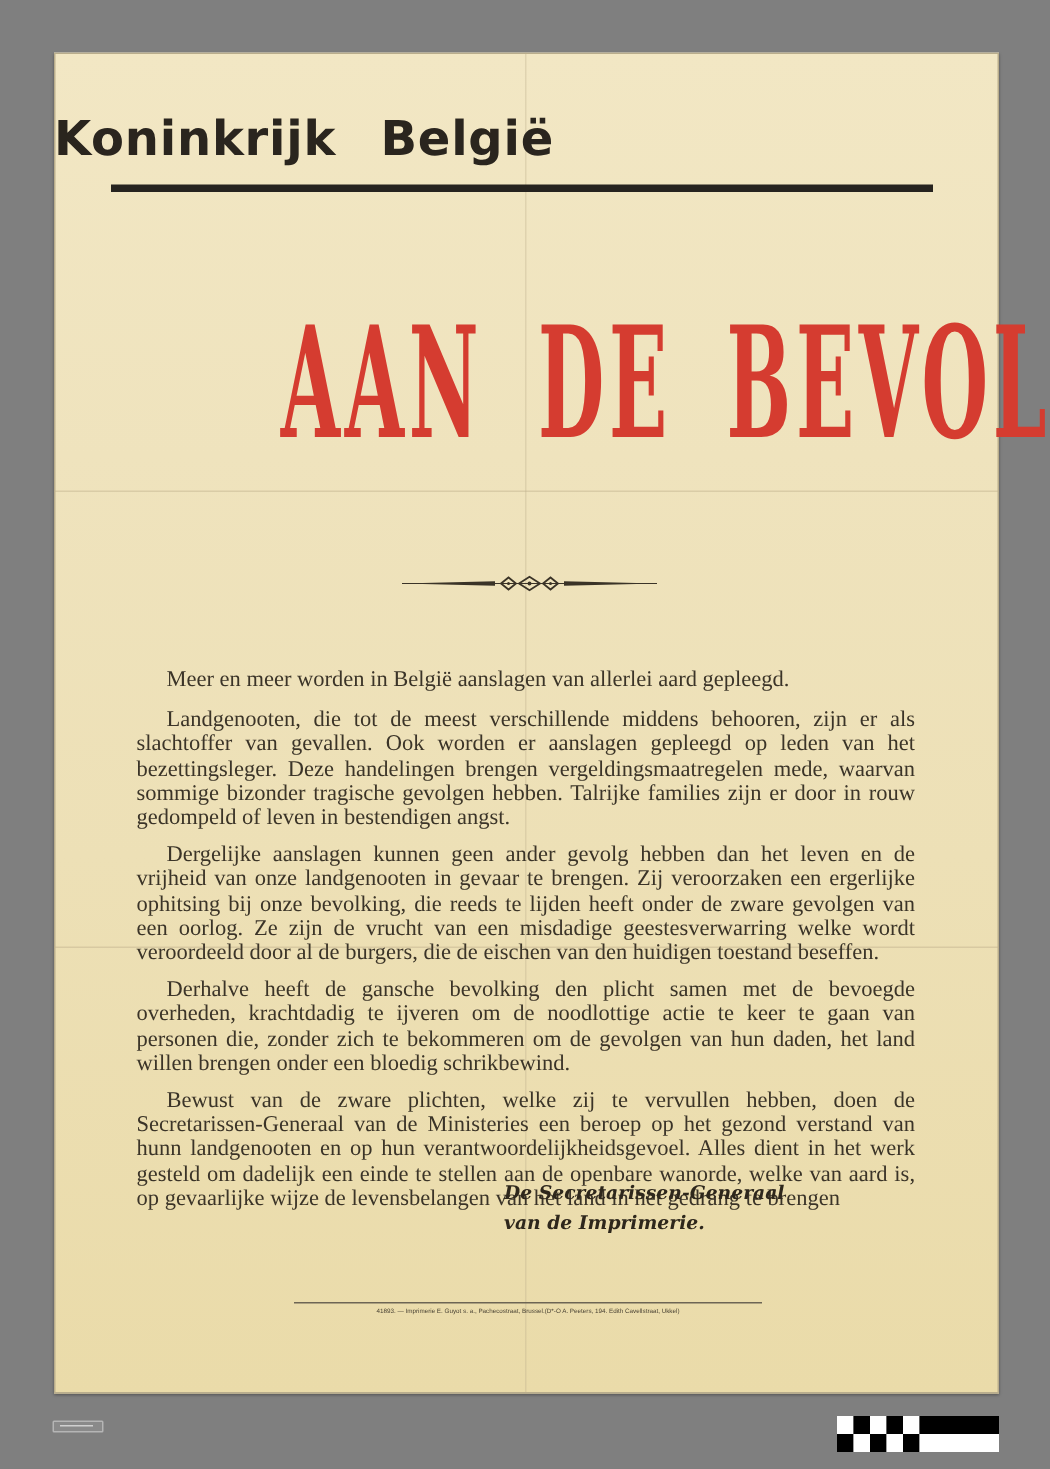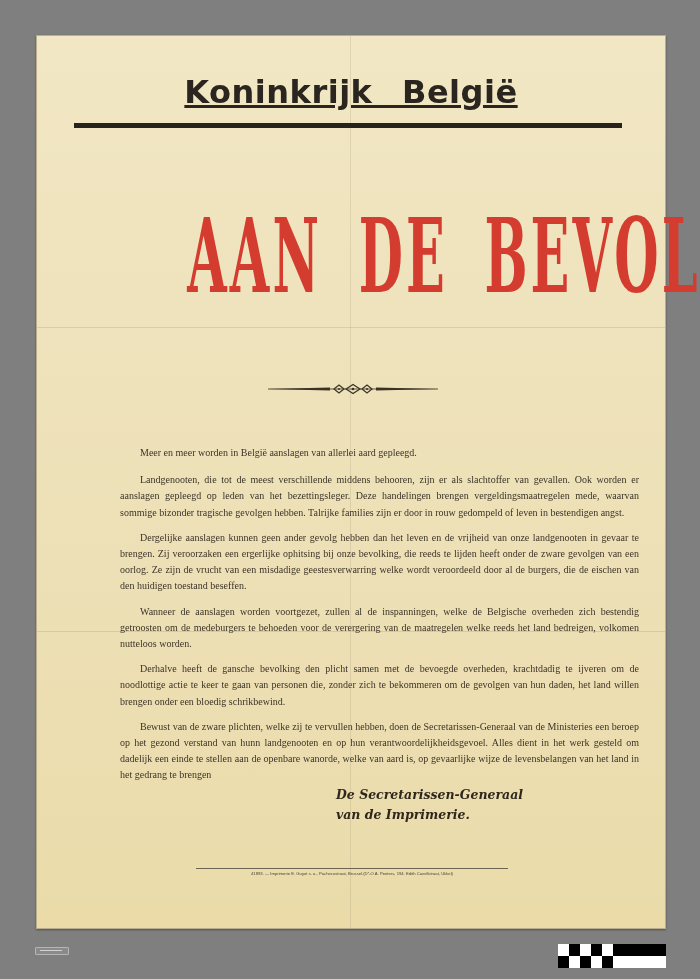--- a/index.html
+++ b/index.html
@@ -17,28 +17,26 @@
       left: 36px; top: 35px;
       width: 630px; height: 894px;
       background: linear-gradient(180deg, #f2e7c4 0%, #efe3bd 30%, #ede0b6 60%, #eadba9 100%);
       box-shadow: 0 0 0 1px #b9ad8c inset, 0 1px 2px rgba(0,0,0,0.35);
     }
     .fold-h { position: absolute; left: 0; width: 100%; height: 1px; background: rgba(190,175,140,0.45); }
     .fold-v { position: absolute; top: 0; height: 100%; width: 1px; background: rgba(190,175,140,0.35); }
 
     .kingdom {
       position: absolute; left: 0; top: 38px; width: 100%;
-      text-align: center;
       font-family: "DejaVu Sans", sans-serif;
       font-weight: bold;
       font-size: 32px;
       letter-spacing: 0.5px;
       color: #2a251e;
       word-spacing: 18px;
-      text-decoration: underline;
     }
     .rule {
       position: absolute; left: 38px; top: 88px;
       width: 548px; height: 5px; background: #26231f;
     }
     .headline {
       position: absolute; left: 0; top: 148px; width: 100%;
       text-align: center;
       font-family: "DejaVu Serif", serif;
       font-weight: bold;
@@ -49,23 +47,23 @@
       transform: scaleX(0.52) scaleY(1.05);
       transform-origin: center top;
       white-space: nowrap;
       letter-spacing: 6px;
       word-spacing: 30px;
     }
     .ornament {
       position: absolute; left: 232px; top: 347px; width: 170px; height: 14px;
     }
     .body-text {
-      position: absolute; left: 84px; top: 410px; width: 519px;
+      position: absolute; left: 55px; top: 410px; width: 519px;
       font-family: "Liberation Serif", serif;
-      font-size: 10px;
+      font-size: 15px;
       line-height: 16.2px;
       color: #3b3428;
       text-align: justify;
     }
     .body-text p { margin: 0 0 9px 0; text-indent: 20px; }
     .body-text p.first { margin-bottom: 11px; }
     .signature {
       position: absolute; left: 300px; top: 750px; width: 250px;
       text-align: left;
       font-family: "DejaVu Serif", serif;
@@ -126,21 +124,20 @@
       </g>
       <circle cx="71" cy="7" r="1" fill="#3a3327"></circle>
       <circle cx="85" cy="7" r="1.3" fill="#3a3327"></circle>
       <circle cx="99" cy="7" r="1" fill="#3a3327"></circle>
     </svg>
 
     <div class="body-text">
       <p class="first">Meer en meer worden in België aanslagen van allerlei aard gepleegd.</p>
       <p>Landgenooten, die tot de meest verschillende middens behooren, zijn er als slachtoffer van gevallen. Ook worden er aanslagen gepleegd op leden van het bezettingsleger. Deze handelingen brengen vergeldingsmaatregelen mede, waarvan sommige bizonder tragische gevolgen hebben. Talrijke families zijn er door in rouw gedompeld of leven in bestendigen angst.</p>
       <p>Dergelijke aanslagen kunnen geen ander gevolg hebben dan het leven en de vrijheid van onze landgenooten in gevaar te brengen. Zij veroorzaken een ergerlijke ophitsing bij onze bevolking, die reeds te lijden heeft onder de zware gevolgen van een oorlog. Ze zijn de vrucht van een misdadige geestesverwarring welke wordt veroordeeld door al de burgers, die de eischen van den huidigen toestand beseffen.</p>
-      <p>Wanneer de aanslagen worden voortgezet, zullen al de inspanningen, welke de Belgische overheden zich bestendig getroosten om de medeburgers te behoeden voor de verergering van de maatregelen welke reeds het land bedreigen, volkomen nutteloos worden.</p>
       <p>Derhalve heeft de gansche bevolking den plicht samen met de bevoegde overheden, krachtdadig te ijveren om de noodlottige actie te keer te gaan van personen die, zonder zich te bekommeren om de gevolgen van hun daden, het land willen brengen onder een bloedig schrikbewind.</p>
       <p>Bewust van de zware plichten, welke zij te vervullen hebben, doen de Secretarissen-Generaal van de Ministeries een beroep op het gezond verstand van hunn landgenooten en op hun verantwoordelijkheidsgevoel. Alles dient in het werk gesteld om dadelijk een einde te stellen aan de openbare wanorde, welke van aard is, op gevaarlijke wijze de levensbelangen van het land in het gedrang te brengen</p>
     </div>
 
     <div class="signature">
       <div>De Secretarissen-Generaal</div>
       <div>van de Imprimerie.</div>
     </div>
 
     <div class="printer-rule"></div>

